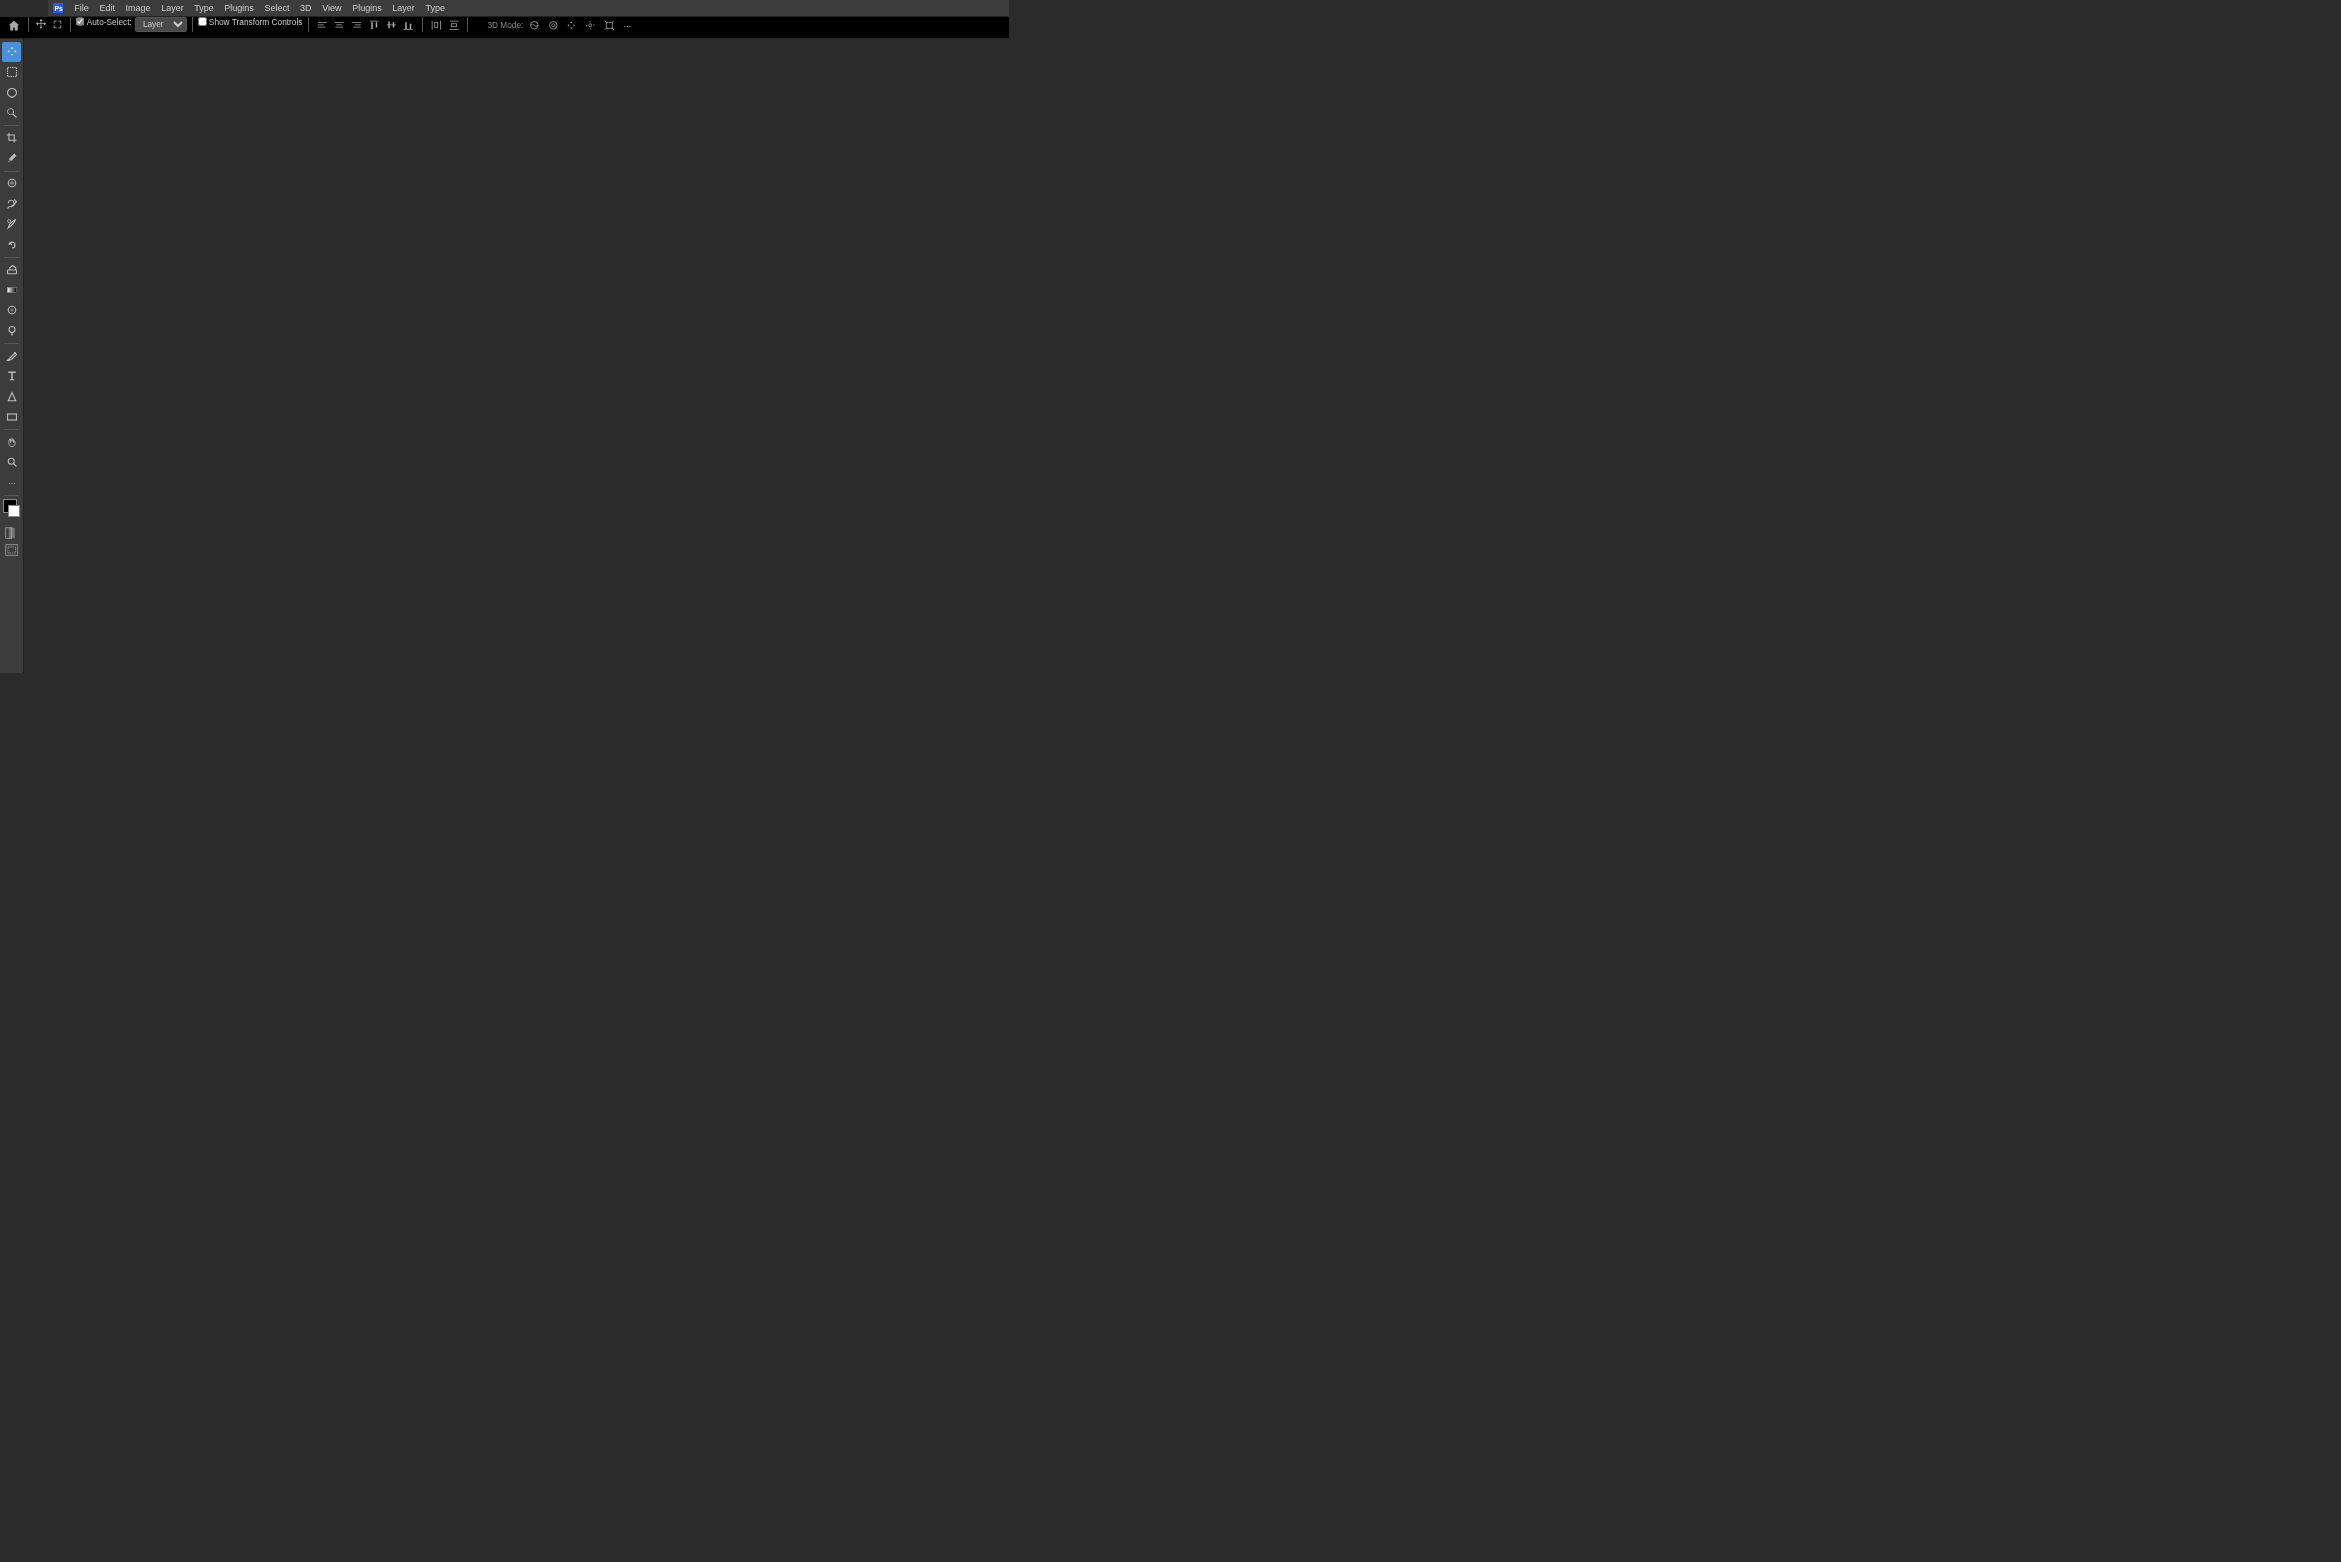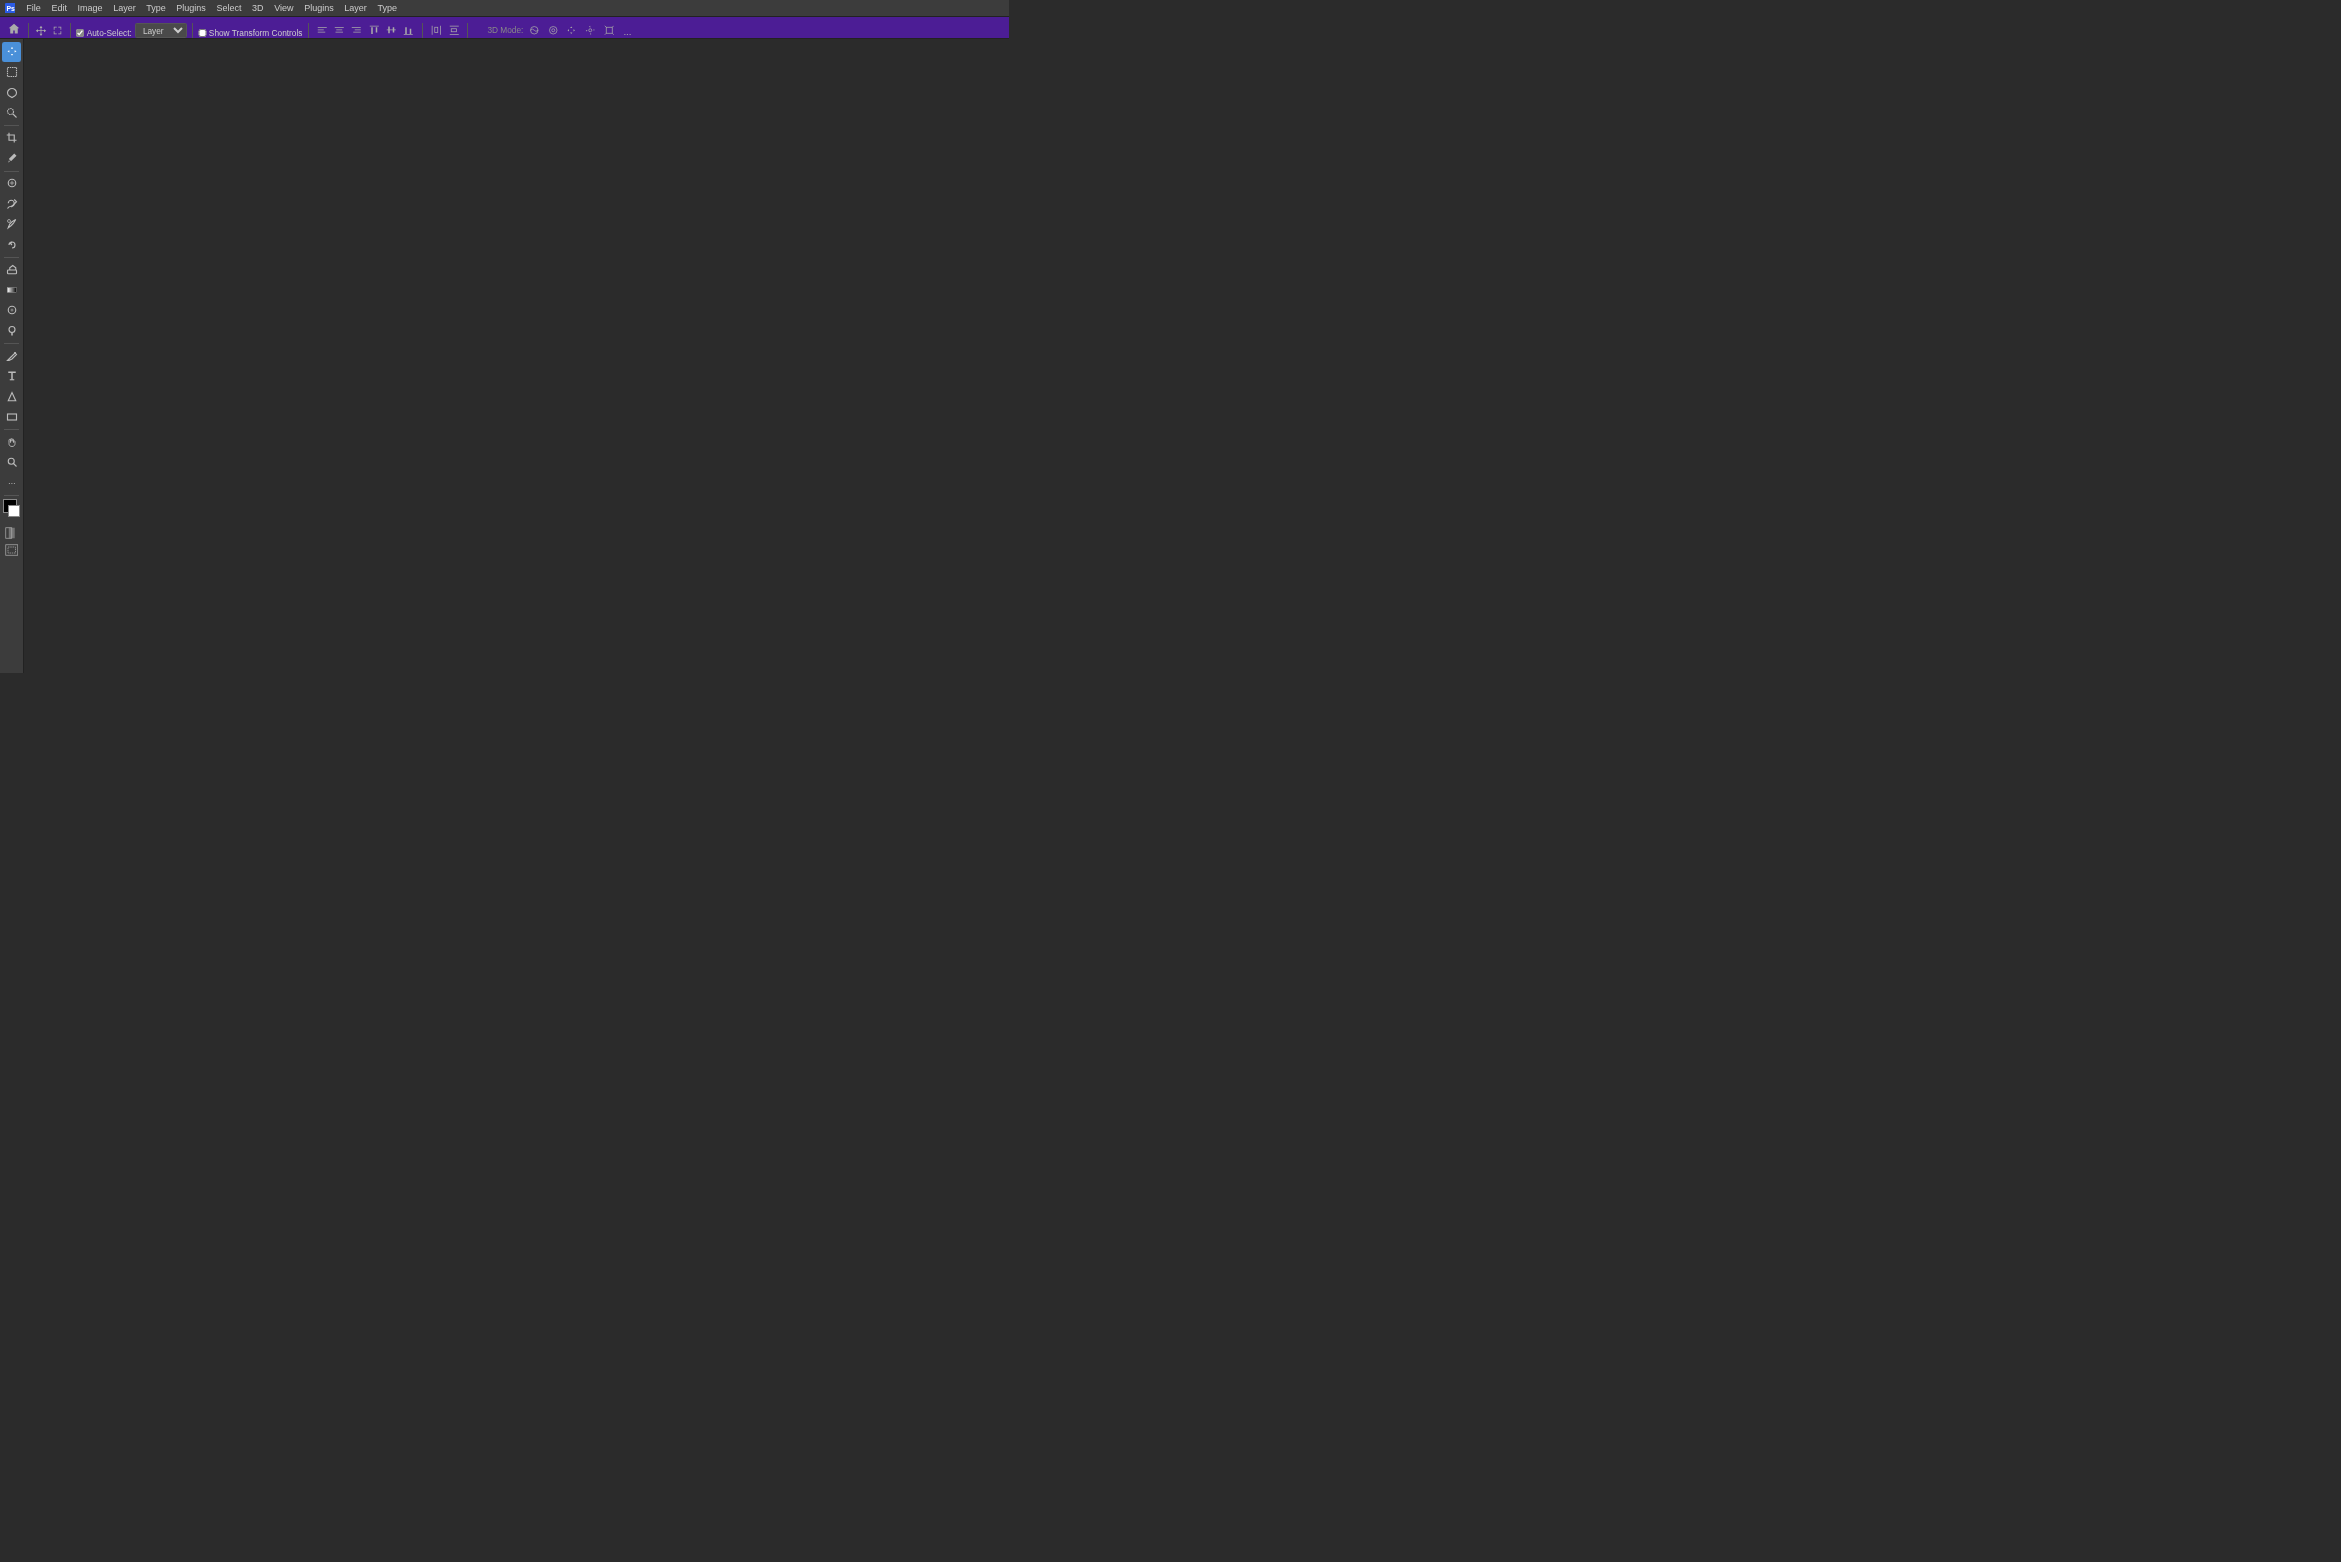--- a/index.html
+++ b/index.html
@@ -14,20 +14,21 @@
     }
 
     
     #menubar {
       height: 16.5px;
       background: #3c3c3c;
       display: flex;
       align-items: center;
       padding: 0 3px;
       border-bottom: 0.8px solid #222;
+      margin-left: 48px;
     }
     .menu-logo {
       width: 13.5px;
       height: 13.5px;
       margin-right: 4.5px;
       display: flex;
       align-items: center;
       justify-content: center;
     }
     .menu-logo svg { width: 10.5px; height: 10.5px; }
@@ -36,23 +37,23 @@
       font-size: 9px;
       color: #ccc;
       cursor: pointer;
       border-radius: 1.5px;
       white-space: nowrap;
     }
 
     
     #optionsbar {
       height: 22.6px;
-      background: #4c1d95;
-      display: flex;
-      align-items: flex-end;
+      background: #000000;
+      display: flex;
+      align-items: flex-start;
       padding: 0 4.5px;
       border-bottom: 0.8px solid #222;
       gap: 3px;
     }
     .opt-home-btn {
       width: 18px;
       height: 18px;
       display: flex;
       align-items: center;
       justify-content: center;

